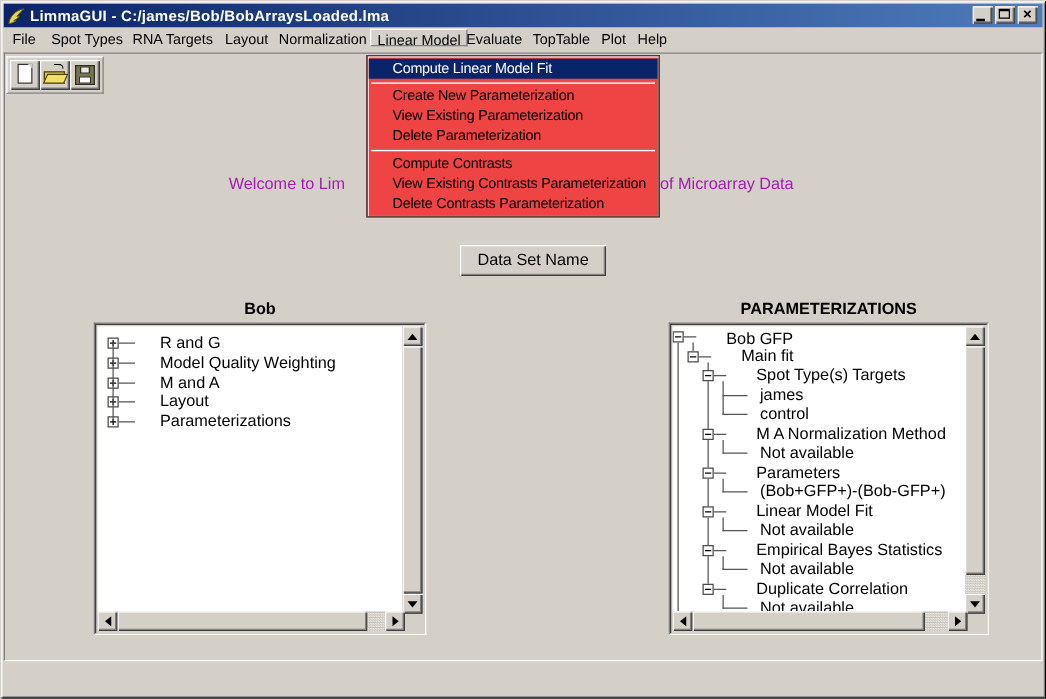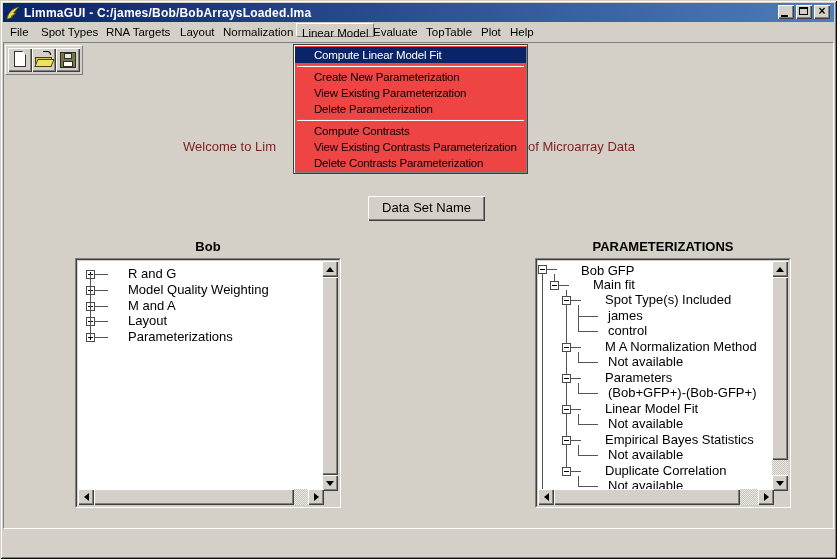--- a/index.html
+++ b/index.html
@@ -63,21 +63,21 @@
     background:#fff; border:1px solid #2e2e1e; }
   
   #dropdown { position:absolute; left:293px; top:44px; width:235px; z-index:50;
     background:#ef4444; border:1px solid #404040; padding:2px 1px;
     box-shadow: inset 1px 1px 0 #fff, inset -1px -1px 0 #808080; }
   .dd-item { height:16px; line-height:16px; font-size:11.5px; letter-spacing:-0.2px;
     padding-left:19px; white-space:nowrap; color:#000; }
   .dd-item.hl { background:#0a246a; color:#fff; }
   .dd-sep { height:2px; margin:2px 2px; border-top:1px solid #808080; border-bottom:1px solid #fff; }
   
-  .welcome-frag { position:absolute; top:139px; font-size:13px; color:#7f1d1d; white-space:nowrap; }
+  .welcome-frag { position:absolute; top:139px; font-size:13px; color:#a21caf; white-space:nowrap; }
   #welcome-left { left:183px; } #welcome-right { left:528px; }
   #dataset-btn { position:absolute; left:368px; top:196px; width:117px; height:25px;
     background:#d4d0c8; font-size:13px; color:#000; text-align:center; line-height:23px;
     box-shadow: inset 1px 1px 0 #fff, inset -1px -1px 0 #404040, inset -2px -2px 0 #808080; }
   
   .tree-title { position:absolute; top:239px; font-size:13px; font-weight:bold;
     color:#000; text-align:center; }
   #left-title { left:75px; width:266px; } #right-title { left:535px; width:256px; }
   .tree-panel { position:absolute; top:258px; height:250px;
     border:1px solid; border-color:#808080 #fff #fff #808080; background:#d4d0c8; }
@@ -250,21 +250,21 @@
           <div class="tree-line" style="left: 21px; top: 23.5px; width: 10px; height: 1px;"></div>
           <div class="tree-box" style="left: 12px; top: 19.5px;">
             <div class="h"></div>
           </div>
           <div class="tree-label" style="left: 55px; top: 16.5px;">Main fit</div>
           <div class="tree-line" style="left: 28px; top: 28.5px; width: 1px; height: 182px;"></div>
           <div class="tree-line" style="left: 33px; top: 39px; width: 10px; height: 1px;"></div>
           <div class="tree-box" style="left: 24px; top: 35px;">
             <div class="h"></div>
           </div>
-          <div class="tree-label" style="left: 67px; top: 32px;">Spot Type(s) Included</div>
+          <div class="tree-label" style="left: 67px; top: 32px;">Spot Type(s) Targets</div>
           <div class="tree-line" style="left: 40px; top: 44px; width: 1px; height: 27px;"></div>
           <div class="tree-line" style="left: 40px; top: 54.5px; width: 20px; height: 1px;"></div>
           <div class="tree-label" style="left: 70px; top: 47.5px;">james</div>
           <div class="tree-line" style="left: 40px; top: 70px; width: 20px; height: 1px;"></div>
           <div class="tree-label" style="left: 70px; top: 63px;">control</div>
           <div class="tree-line" style="left: 33px; top: 85.5px; width: 10px; height: 1px;"></div>
           <div class="tree-box" style="left: 24px; top: 81.5px;">
             <div class="h"></div>
           </div>
           <div class="tree-label" style="left: 67px; top: 78.5px;">M A Normalization Method</div>

